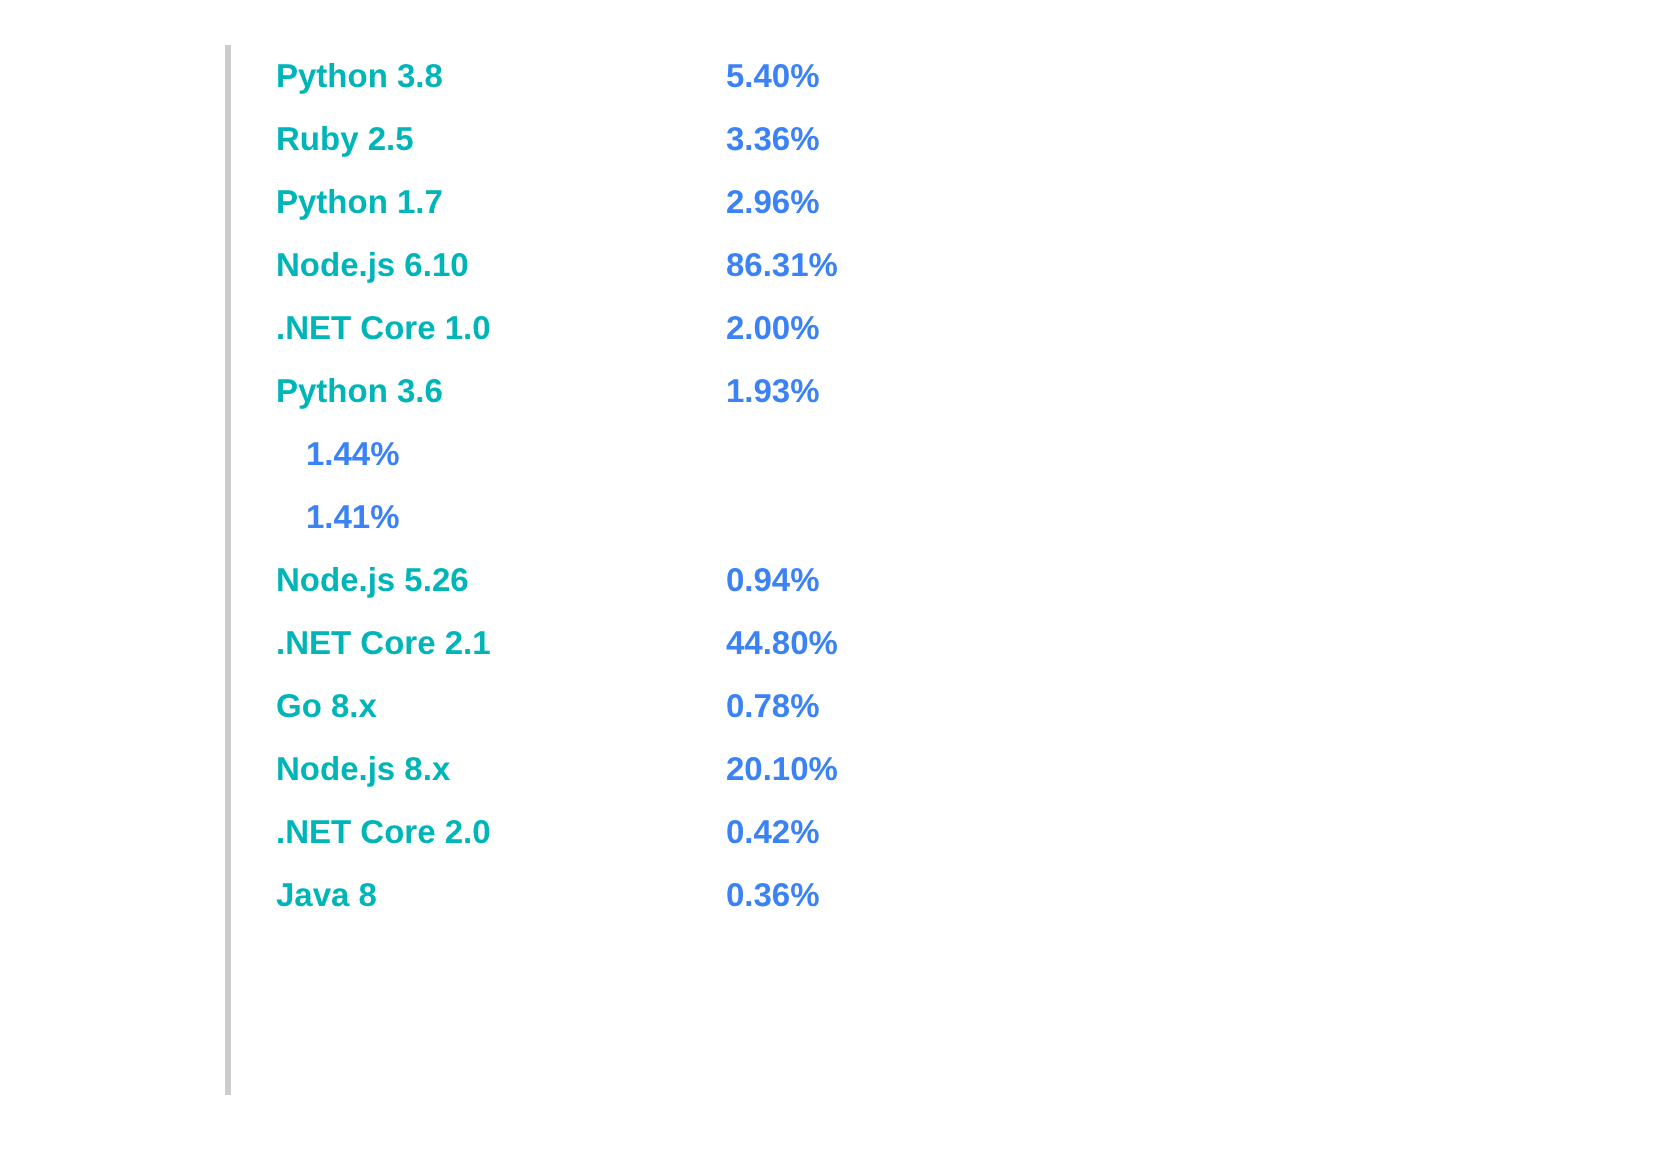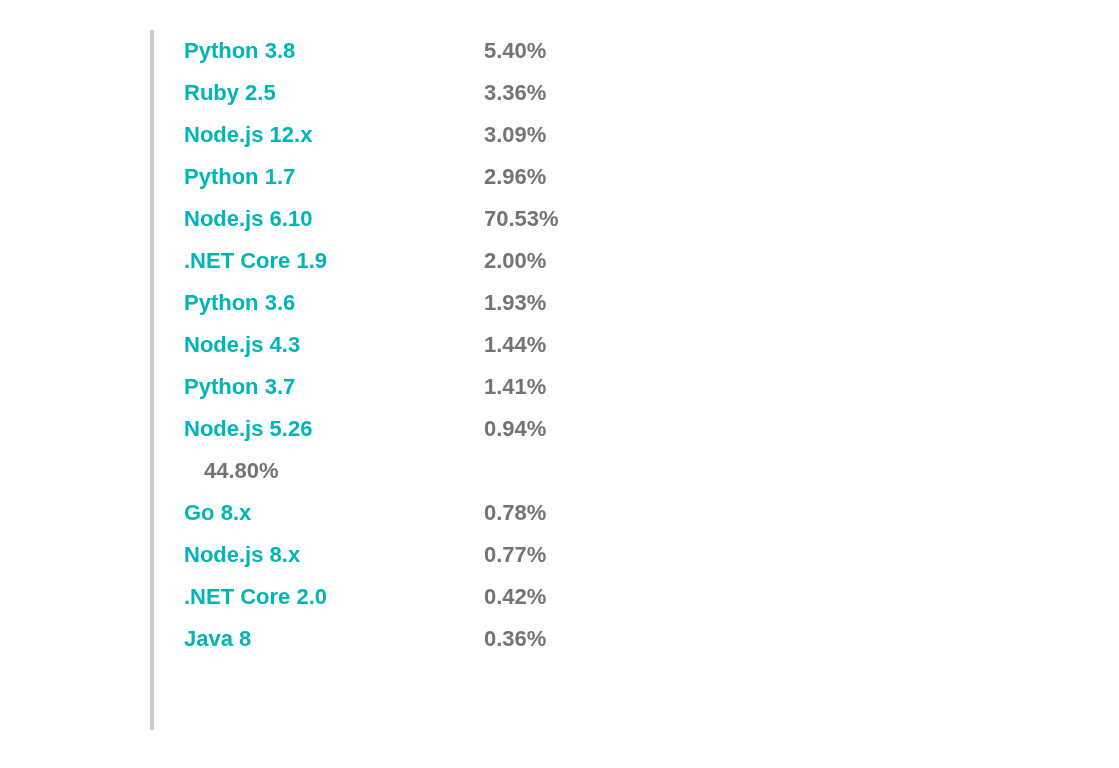--- a/index.html
+++ b/index.html
@@ -43,81 +43,76 @@
       font-size: 22px;
       font-weight: 800;
       color: #00b5b8;
       width: 280px;
       min-width: 280px;
     }
 
     .runtime-value {
       font-size: 22px;
       font-weight: 700;
-      color: #737373;
+      color: #3b82f6;
       margin-left: 20px;
     }
   </style>
 </head>
 <body>
 
 <div class="container">
   <div class="left-border"></div>
   <div class="data-list">
 
   <div class="data-row">
         <span class="runtime-name">Python 3.8</span>
         <span class="runtime-value">5.40%</span>
       </div>
       <div class="data-row">
         <span class="runtime-name">Ruby 2.5</span>
         <span class="runtime-value">3.36%</span>
       </div>
       <div class="data-row">
-        <span class="runtime-name">Node.js 12.x</span>
-        <span class="runtime-value">3.09%</span>
-      </div>
-      <div class="data-row">
         <span class="runtime-name">Python 1.7</span>
         <span class="runtime-value">2.96%</span>
       </div>
       <div class="data-row">
         <span class="runtime-name">Node.js 6.10</span>
-        <span class="runtime-value">70.53%</span>
+        <span class="runtime-value">86.31%</span>
       </div>
       <div class="data-row">
-        <span class="runtime-name">.NET Core 1.9</span>
+        <span class="runtime-name">.NET Core 1.0</span>
         <span class="runtime-value">2.00%</span>
       </div>
       <div class="data-row">
         <span class="runtime-name">Python 3.6</span>
         <span class="runtime-value">1.93%</span>
       </div>
       <div class="data-row">
-        <span class="runtime-name">Node.js 4.3</span>
         <span class="runtime-value">1.44%</span>
       </div>
       <div class="data-row">
-        <span class="runtime-name">Python 3.7</span>
         <span class="runtime-value">1.41%</span>
       </div>
       <div class="data-row">
         <span class="runtime-name">Node.js 5.26</span>
         <span class="runtime-value">0.94%</span>
       </div>
       <div class="data-row">
+        <span class="runtime-name">.NET Core 2.1</span>
         <span class="runtime-value">44.80%</span>
       </div>
       <div class="data-row">
         <span class="runtime-name">Go 8.x</span>
         <span class="runtime-value">0.78%</span>
       </div>
       <div class="data-row">
         <span class="runtime-name">Node.js 8.x</span>
-        <span class="runtime-value">0.77%</span>
+        <span class="runtime-value">20.10%</span>
       </div>
       <div class="data-row">
         <span class="runtime-name">.NET Core 2.0</span>
         <span class="runtime-value">0.42%</span>
       </div>
       <div class="data-row">
         <span class="runtime-name">Java 8</span>
         <span class="runtime-value">0.36%</span>
       </div>
     </div>

